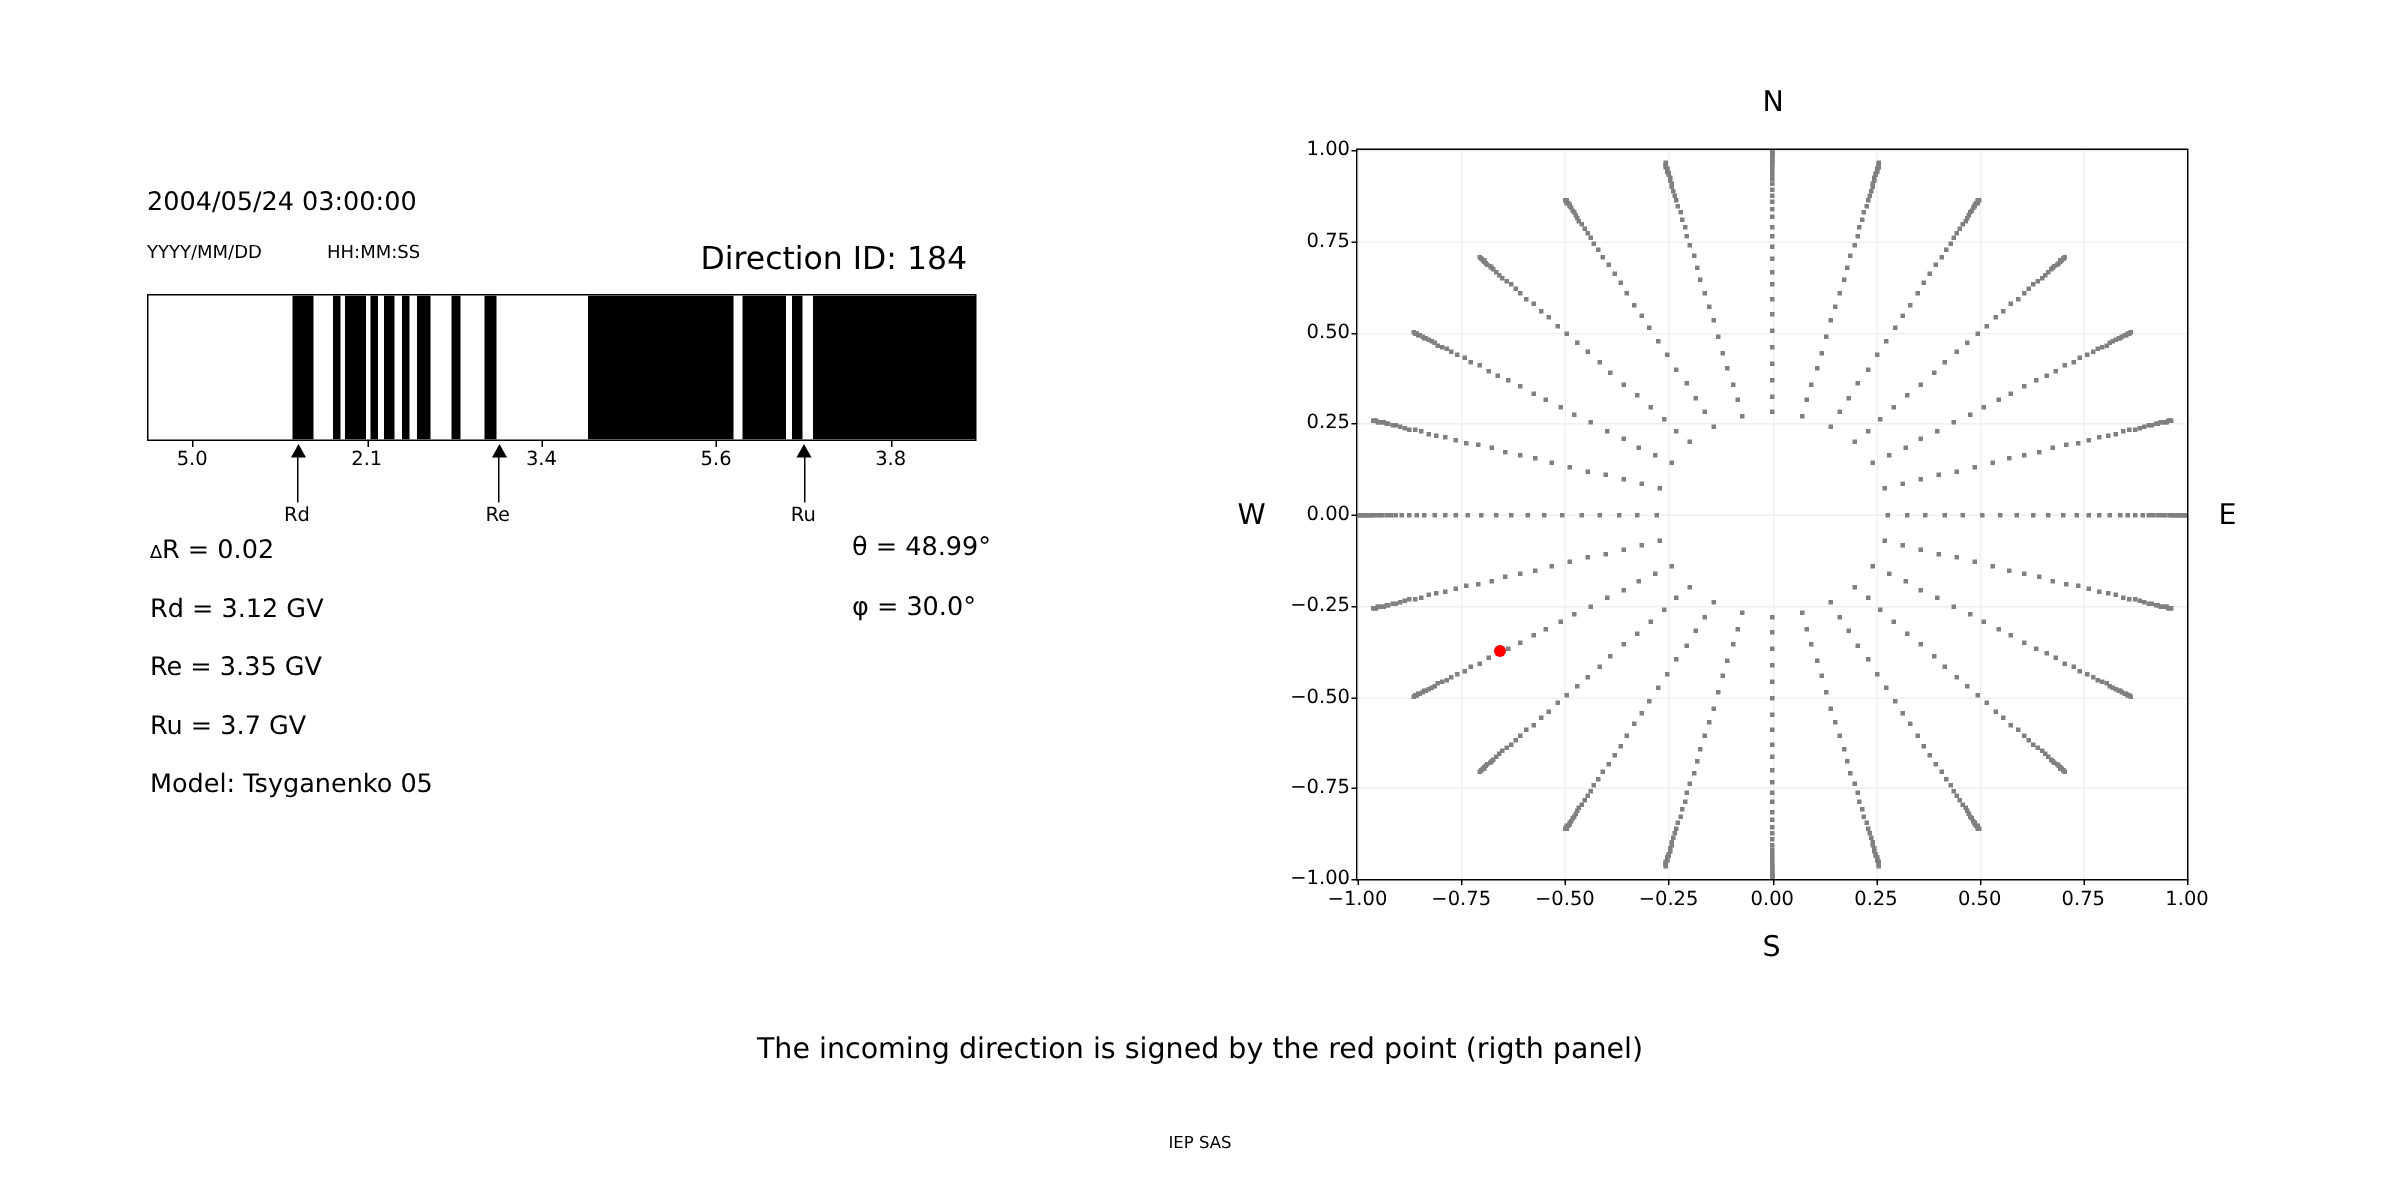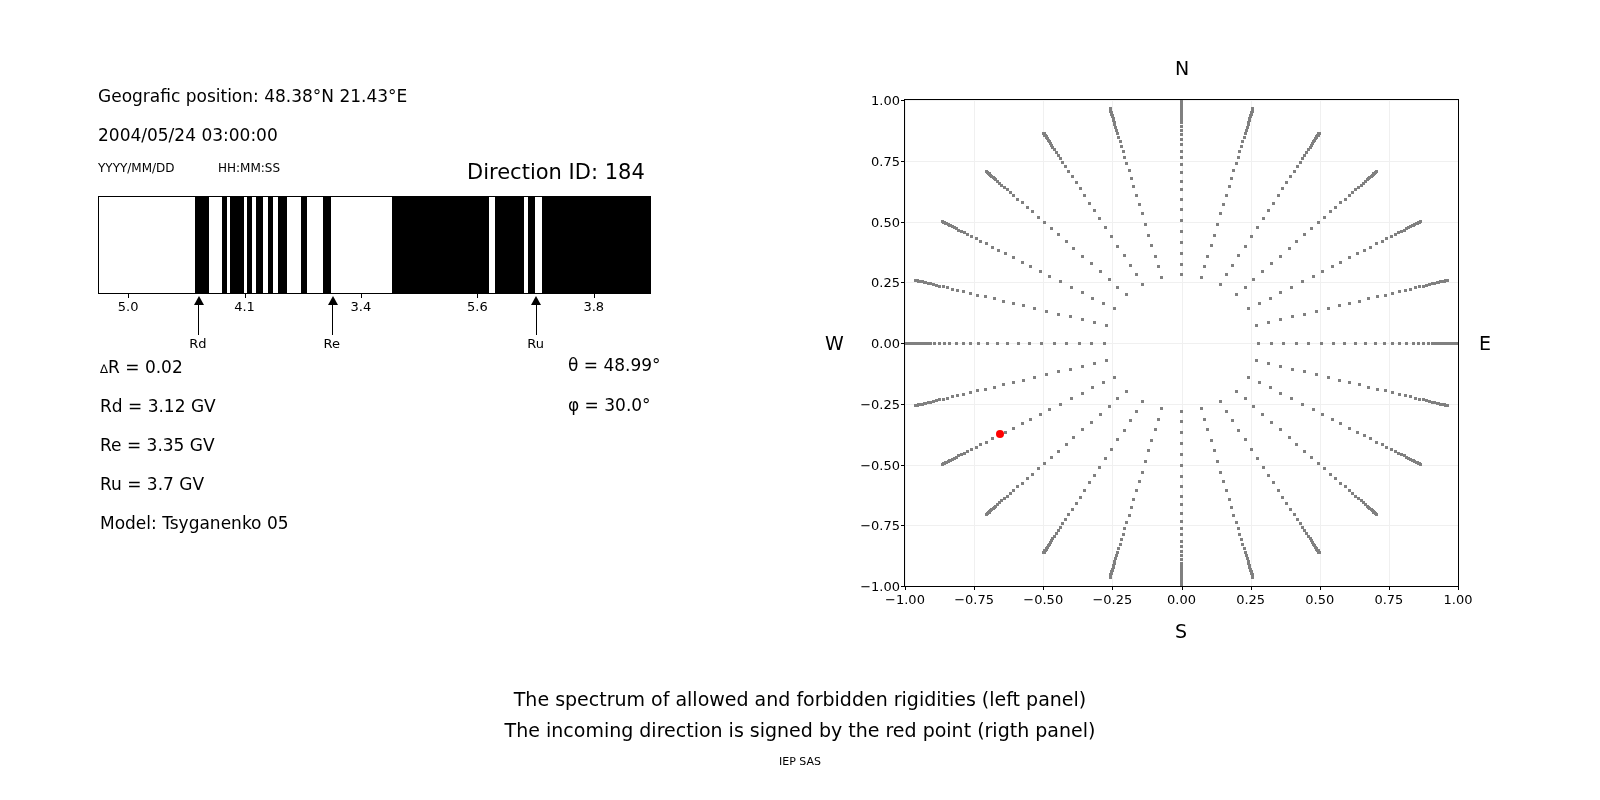--- a/index.html
+++ b/index.html
@@ -69,21 +69,20 @@
   
   #caption{left:0;top:684px;width:1600px;text-align:center;}
   .cap-line{font-size:19px;color:#000;line-height:31px;}
   #footer{left:0;top:755px;width:1600px;text-align:center;font-size:11px;color:#000;}
 </style>
 </head>
 <body>
 
 <div class="abs" id="left-panel">
 
-  <div class="abs info-line" style="left:98px;top:86px;">Geografic position: 48.38°N 21.43°E</div>
 
   <div class="abs info-line" style="left:98px;top:125px;">2004/05/24 03:00:00</div>
 
   <div class="abs small-lbl" style="left:98px;top:161px;">YYYY/MM/DD</div>
 
   <div class="abs small-lbl" style="left:218px;top:161px;">HH:MM:SS</div>
 
   <div class="abs dir-id" style="left:467px;top:160px;">Direction ID: 184</div>
 
   <div class="abs" id="spectrum-bar">
@@ -99,21 +98,21 @@
       <div class="band" style="left: 292.9px; width: 97.44px;"></div>
       <div class="band" style="left: 396.14px; width: 28.42px;"></div>
       <div class="band" style="left: 429.2px; width: 6.96px;"></div>
       <div class="band" style="left: 443.12px; width: 107.88px;"></div>
     </div>
 
   <div class="abs" id="spectrum-axis">
       <div class="tickmark" style="left: 30.1053px;"></div>
       <div class="ticklbl" style="left: 30.1053px;">5.0</div>
       <div class="tickmark" style="left: 146.526px;"></div>
-      <div class="ticklbl" style="left: 146.526px;">4.1</div>
+      <div class="ticklbl" style="left: 146.526px;">2.1</div>
       <div class="tickmark" style="left: 262.947px;"></div>
       <div class="ticklbl" style="left: 262.947px;">3.4</div>
       <div class="tickmark" style="left: 379.368px;"></div>
       <div class="ticklbl" style="left: 379.368px;">5.6</div>
       <div class="tickmark" style="left: 495.789px;"></div>
       <div class="ticklbl" style="left: 495.789px;">3.8</div>
       <div class="marker" style="left: 99.9579px; top: 0px;">
         <div class="head"></div>
         <div class="stem"></div>
         <div class="mlbl">Rd</div>
@@ -1016,16 +1015,15 @@
       <div class="xtickmark" style="left: 414.75px;"></div>
       <div class="xtick" style="left: 414.75px;">0.50</div>
       <div class="xtickmark" style="left: 483.875px;"></div>
       <div class="xtick" style="left: 483.875px;">0.75</div>
       <div class="xtickmark" style="left: 553px;"></div>
       <div class="xtick" style="left: 553px;">1.00</div>
     </div>
 </div>
 
 <div class="abs" id="caption">
-  <div class="cap-line">The spectrum of allowed and forbidden rigidities (left panel)</div>
   <div class="cap-line">The incoming direction is signed by the red point (rigth panel)</div>
 </div>
 <div class="abs" id="footer">IEP SAS</div>
 
 </body></html>

